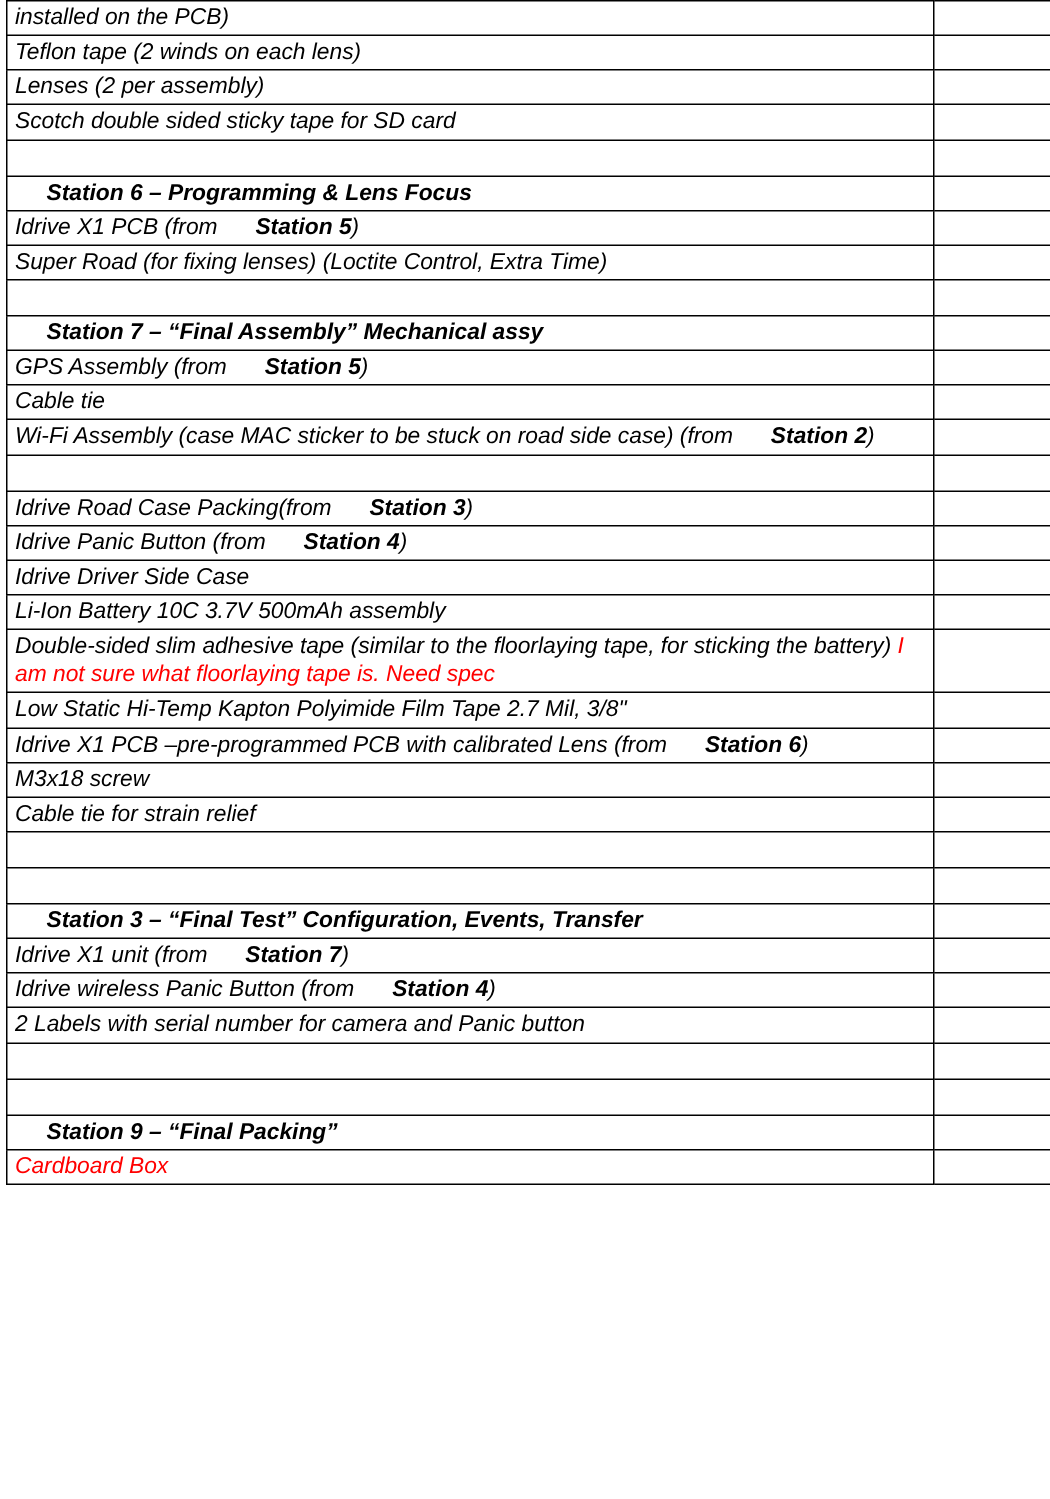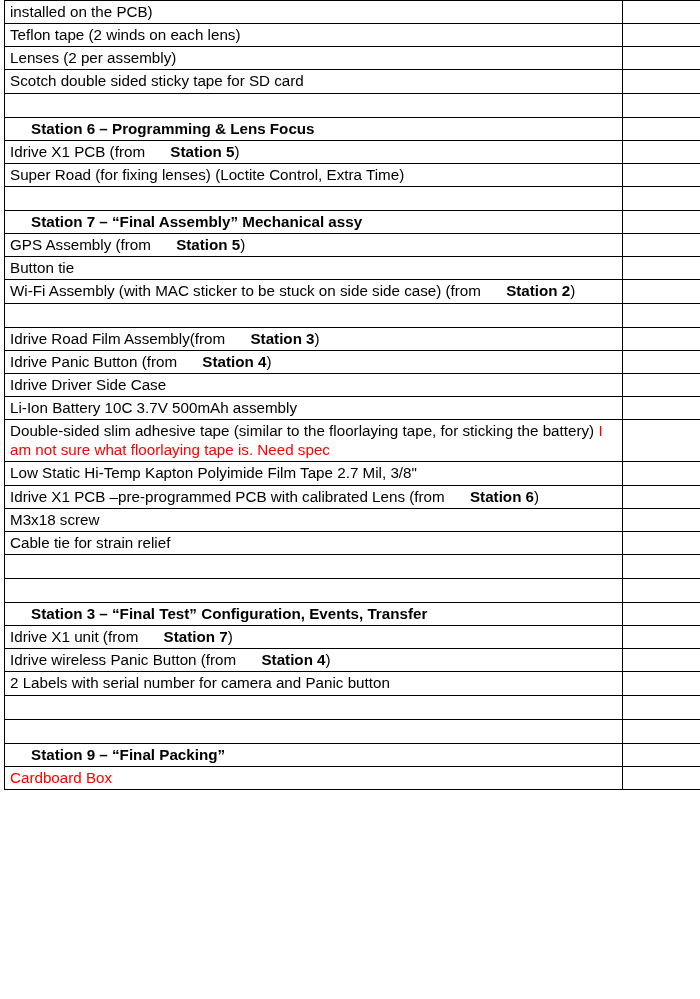--- a/index.html
+++ b/index.html
@@ -27,21 +27,21 @@
     table-layout: fixed;
   }
   table.bom td {
     border: 1px solid #000000;
     vertical-align: top;
     padding: 1px 4px 2px 5px;
     font-size: 15.2px;
     line-height: 1.26;
     font-family: "Liberation Sans", sans-serif;
   }
-  td.c1 { width: 608px; }
+  td.c1 { width: 608px; font-style: italic; }
   td.c2 { width: 82px; }
   .b { font-weight: bold; margin-left: 21px; }
   .red { color: #ff0000; }
   .blank-row td { height: 20px; }
 </style>
 </head>
 <body>
 
 <div class="sheet">
   <table class="bom">
@@ -84,33 +84,33 @@
         </tr>
         <tr>
           <td class="c1"><span class="b">Station 7 – “Final Assembly” Mechanical assy</span></td>
           <td class="c2">&nbsp;</td>
         </tr>
         <tr>
           <td class="c1"><span>GPS Assembly (from </span><span class="b">Station 5</span><span>)</span></td>
           <td class="c2">&nbsp;</td>
         </tr>
         <tr>
-          <td class="c1"><span>Button tie</span></td>
+          <td class="c1"><span>Cable tie</span></td>
           <td class="c2">&nbsp;</td>
         </tr>
         <tr>
-          <td class="c1"><span>Wi-Fi Assembly (with MAC sticker to be stuck on side side case) (from </span><span class="b">Station 2</span><span>)</span></td>
+          <td class="c1"><span>Wi-Fi Assembly (case MAC sticker to be stuck on road side case) (from </span><span class="b">Station 2</span><span>)</span></td>
           <td class="c2">&nbsp;</td>
         </tr>
         <tr class="blank-row">
           <td class="c1">&nbsp;</td>
           <td class="c2">&nbsp;</td>
         </tr>
         <tr>
-          <td class="c1"><span>Idrive Road Film Assembly(from </span><span class="b">Station 3</span><span>)</span></td>
+          <td class="c1"><span>Idrive Road Case Packing(from </span><span class="b">Station 3</span><span>)</span></td>
           <td class="c2">&nbsp;</td>
         </tr>
         <tr>
           <td class="c1"><span>Idrive Panic Button (from </span><span class="b">Station 4</span><span>)</span></td>
           <td class="c2">&nbsp;</td>
         </tr>
         <tr>
           <td class="c1"><span>Idrive Driver Side Case</span></td>
           <td class="c2">&nbsp;</td>
         </tr>

